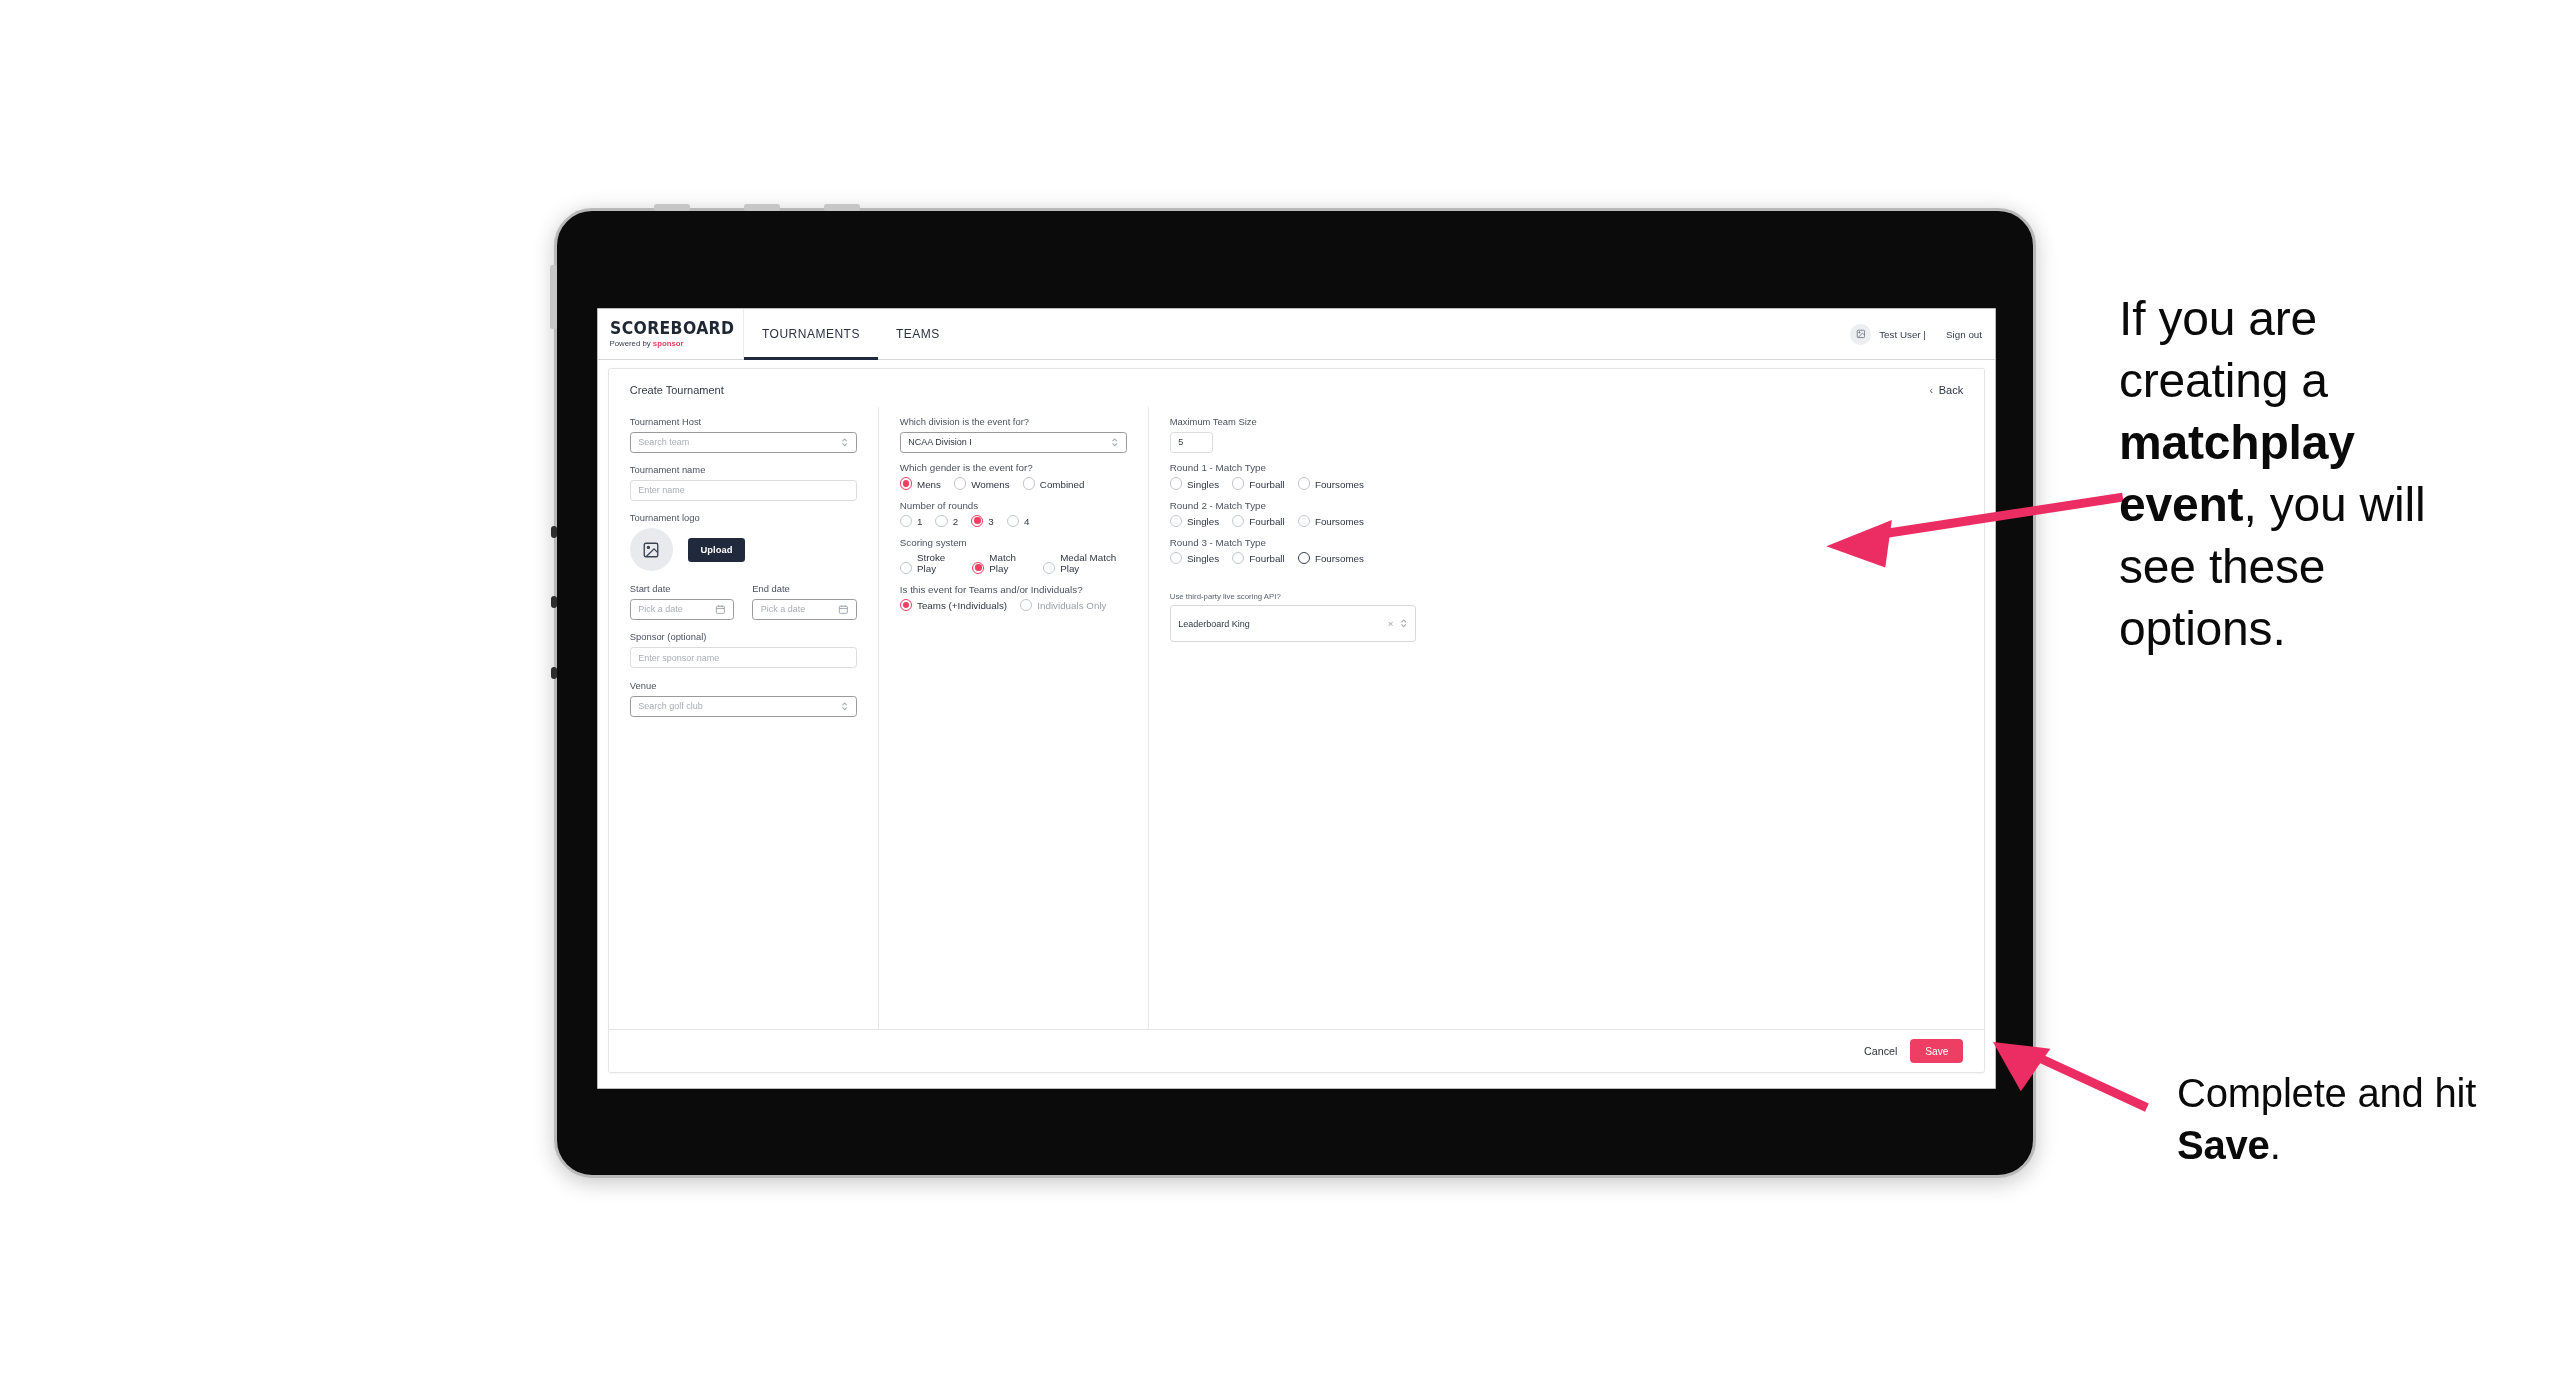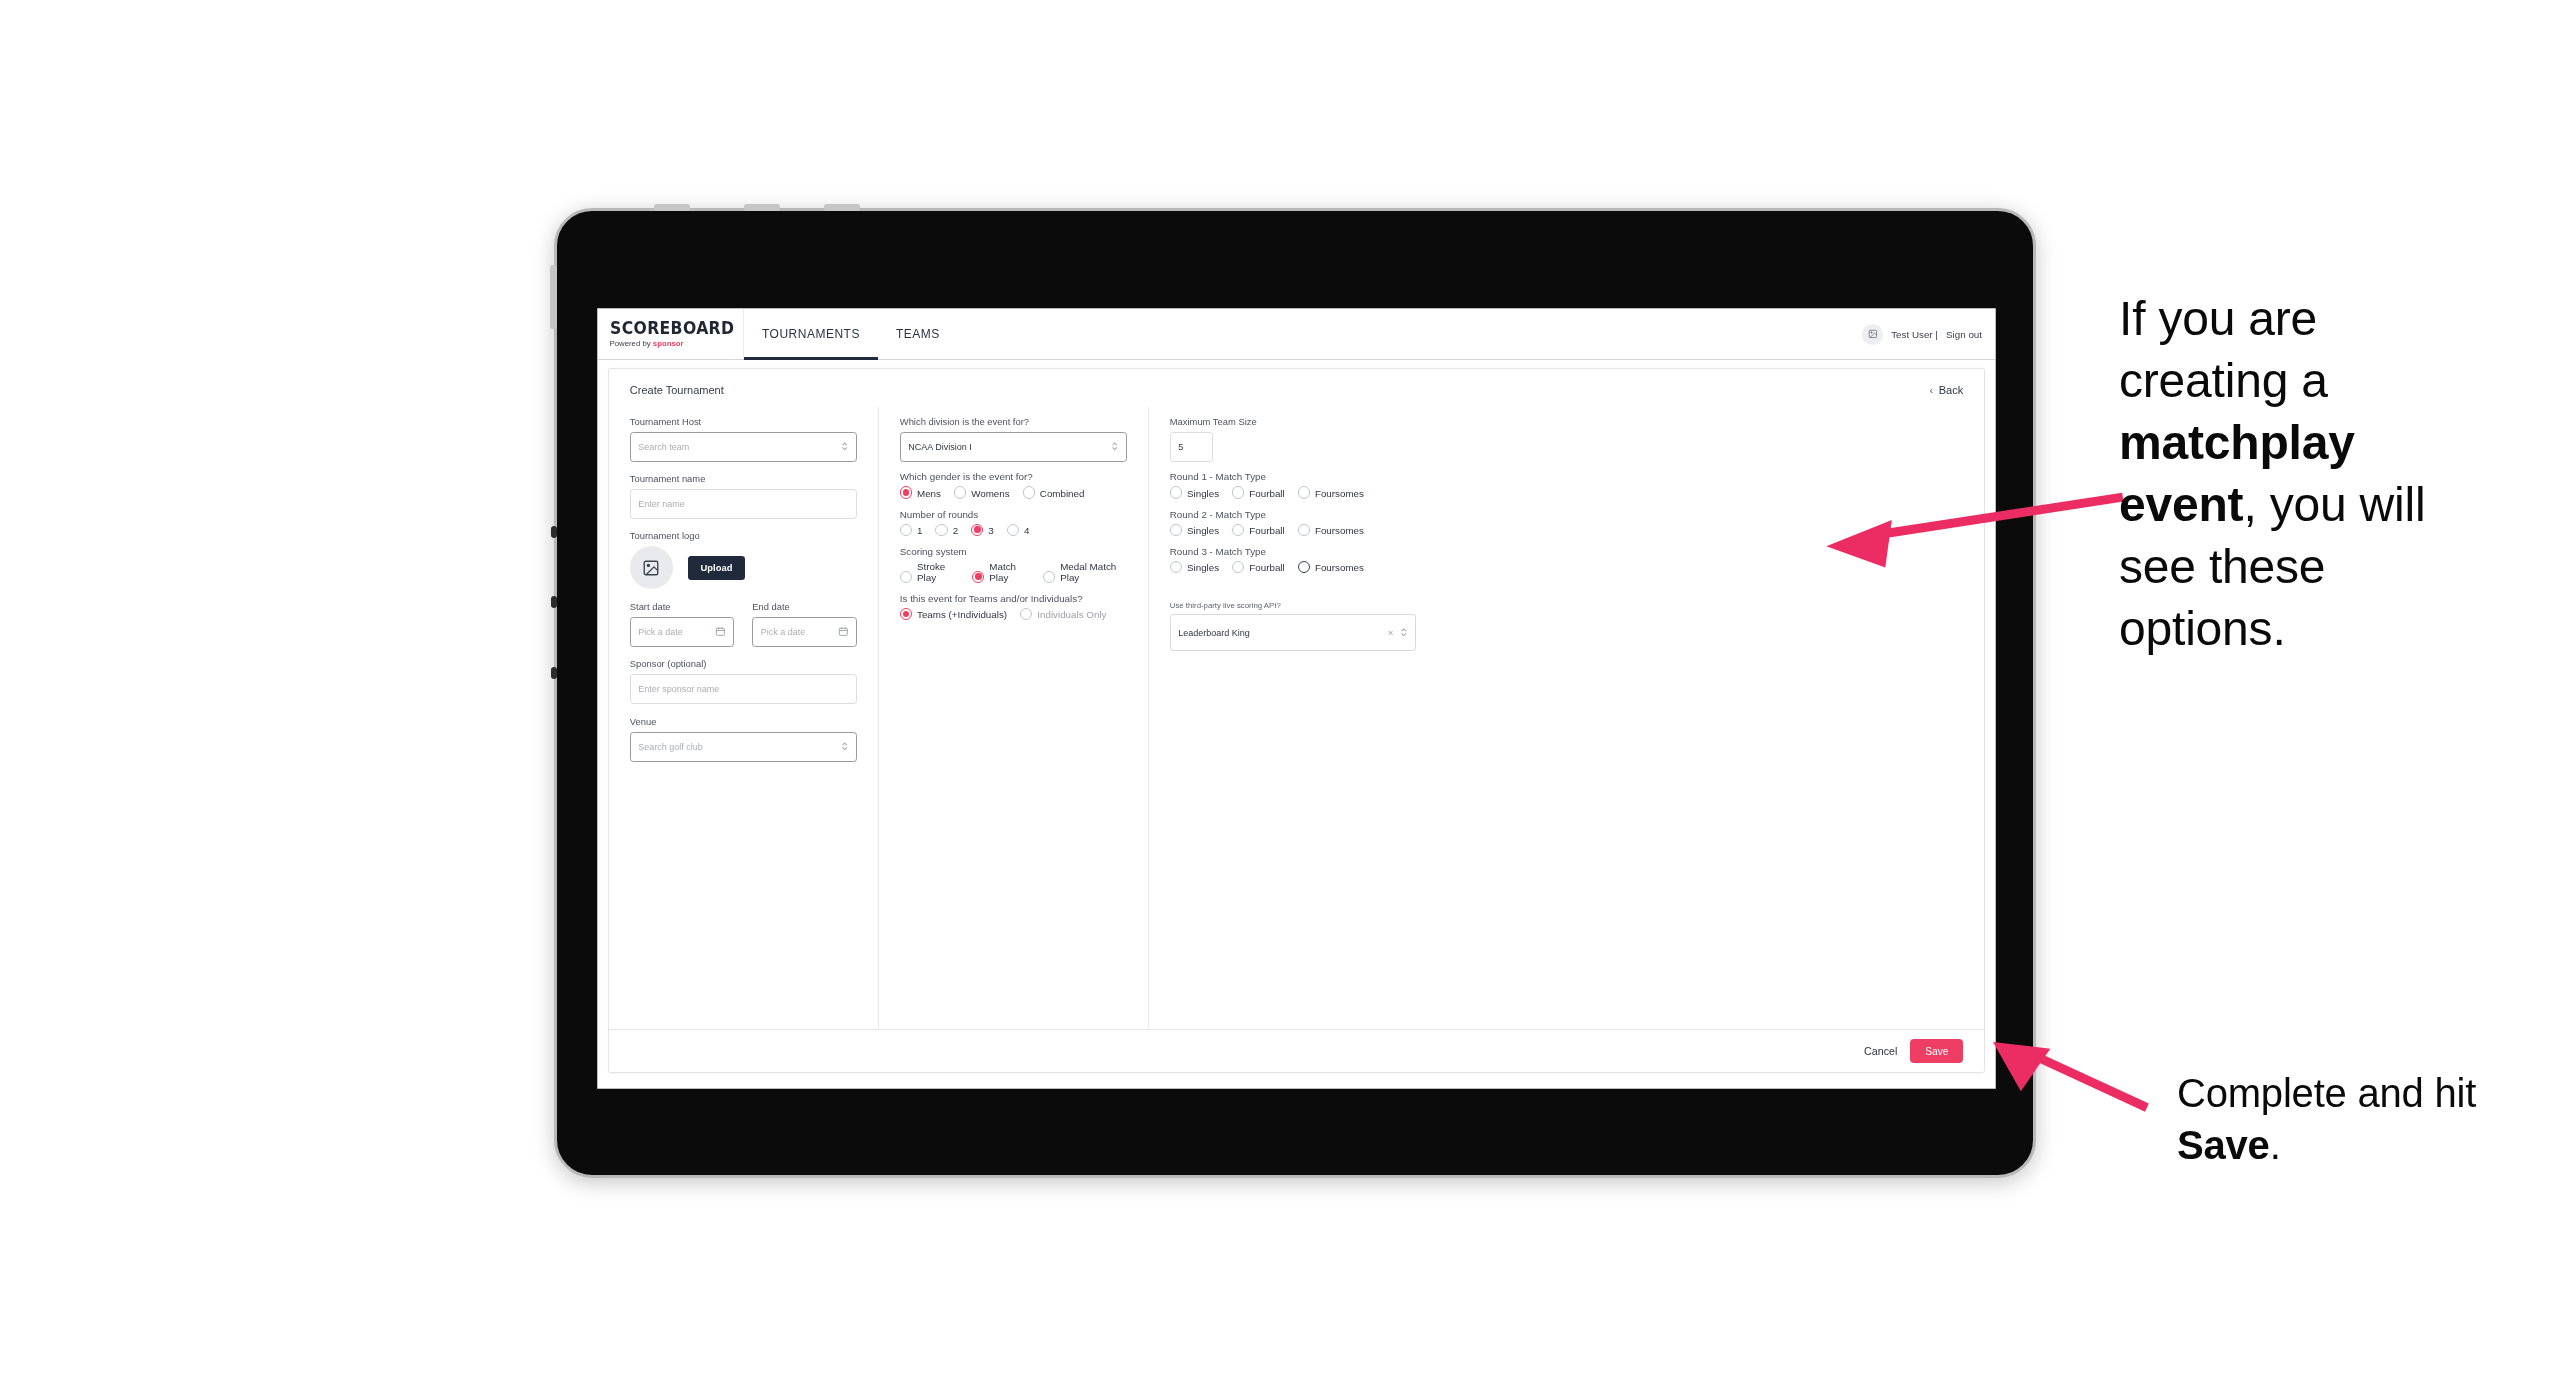--- a/index.html
+++ b/index.html
@@ -77,21 +77,21 @@
 
   #topbar-right {
     margin-left: auto; display: flex; align-items: center;
     padding-right: 13px; gap: 8.2px;
   }
   #avatar {
     width: 21px; height: 21px; border-radius: 50%;
     background: #eceef1; display: flex; align-items: center; justify-content: center;
   }
   .user-text { font-size: 9.8px; color: #3a4150; }
-  .user-text.link { cursor: pointer; }
+  .user-text.link { cursor: pointer; margin-left: 12px; }
 
   
   #page-card {
     margin: 8.2px 9.8px 0 9.8px;
     height: 705px;
     background: #fff;
     border: 0.8px solid #e4e4e4;
     border-radius: 2.5px;
     display: flex; flex-direction: column;
     box-shadow: 0 0.8px 1.6px rgba(0,0,0,.04);
@@ -115,21 +115,21 @@
   .col.c1 { width: 270px; border-right: 0.8px solid #e8e8e8; }
   .col.c2 { width: 270px; border-right: 0.8px solid #e8e8e8; }
   .col.c3 { flex: 1; }
 
   .field-label {
     font-size: 9.4px; color: #4b5260; margin-bottom: 4.9px; margin-top: 11.5px;
   }
   .field-label.first { margin-top: 0; }
 
   .input-box {
-    height: 30px; border: 0.8px solid #9a9a9a; border-radius: 3.3px;
+    height: 21px; border: 0.8px solid #9a9a9a; border-radius: 3.3px;
     background: #fff; display: flex; align-items: center;
     padding: 0 7.4px; font-size: 9px; position: relative;
   }
   .input-box.light { border-color: #dcdcdc; }
   .input-box .ph { color: #a9adb5; }
   .input-box .val { color: #303844; }
   .input-box .tail {
     margin-left: auto; display: flex; align-items: center; gap: 6.6px; color: #9aa0a9;
   }
 

